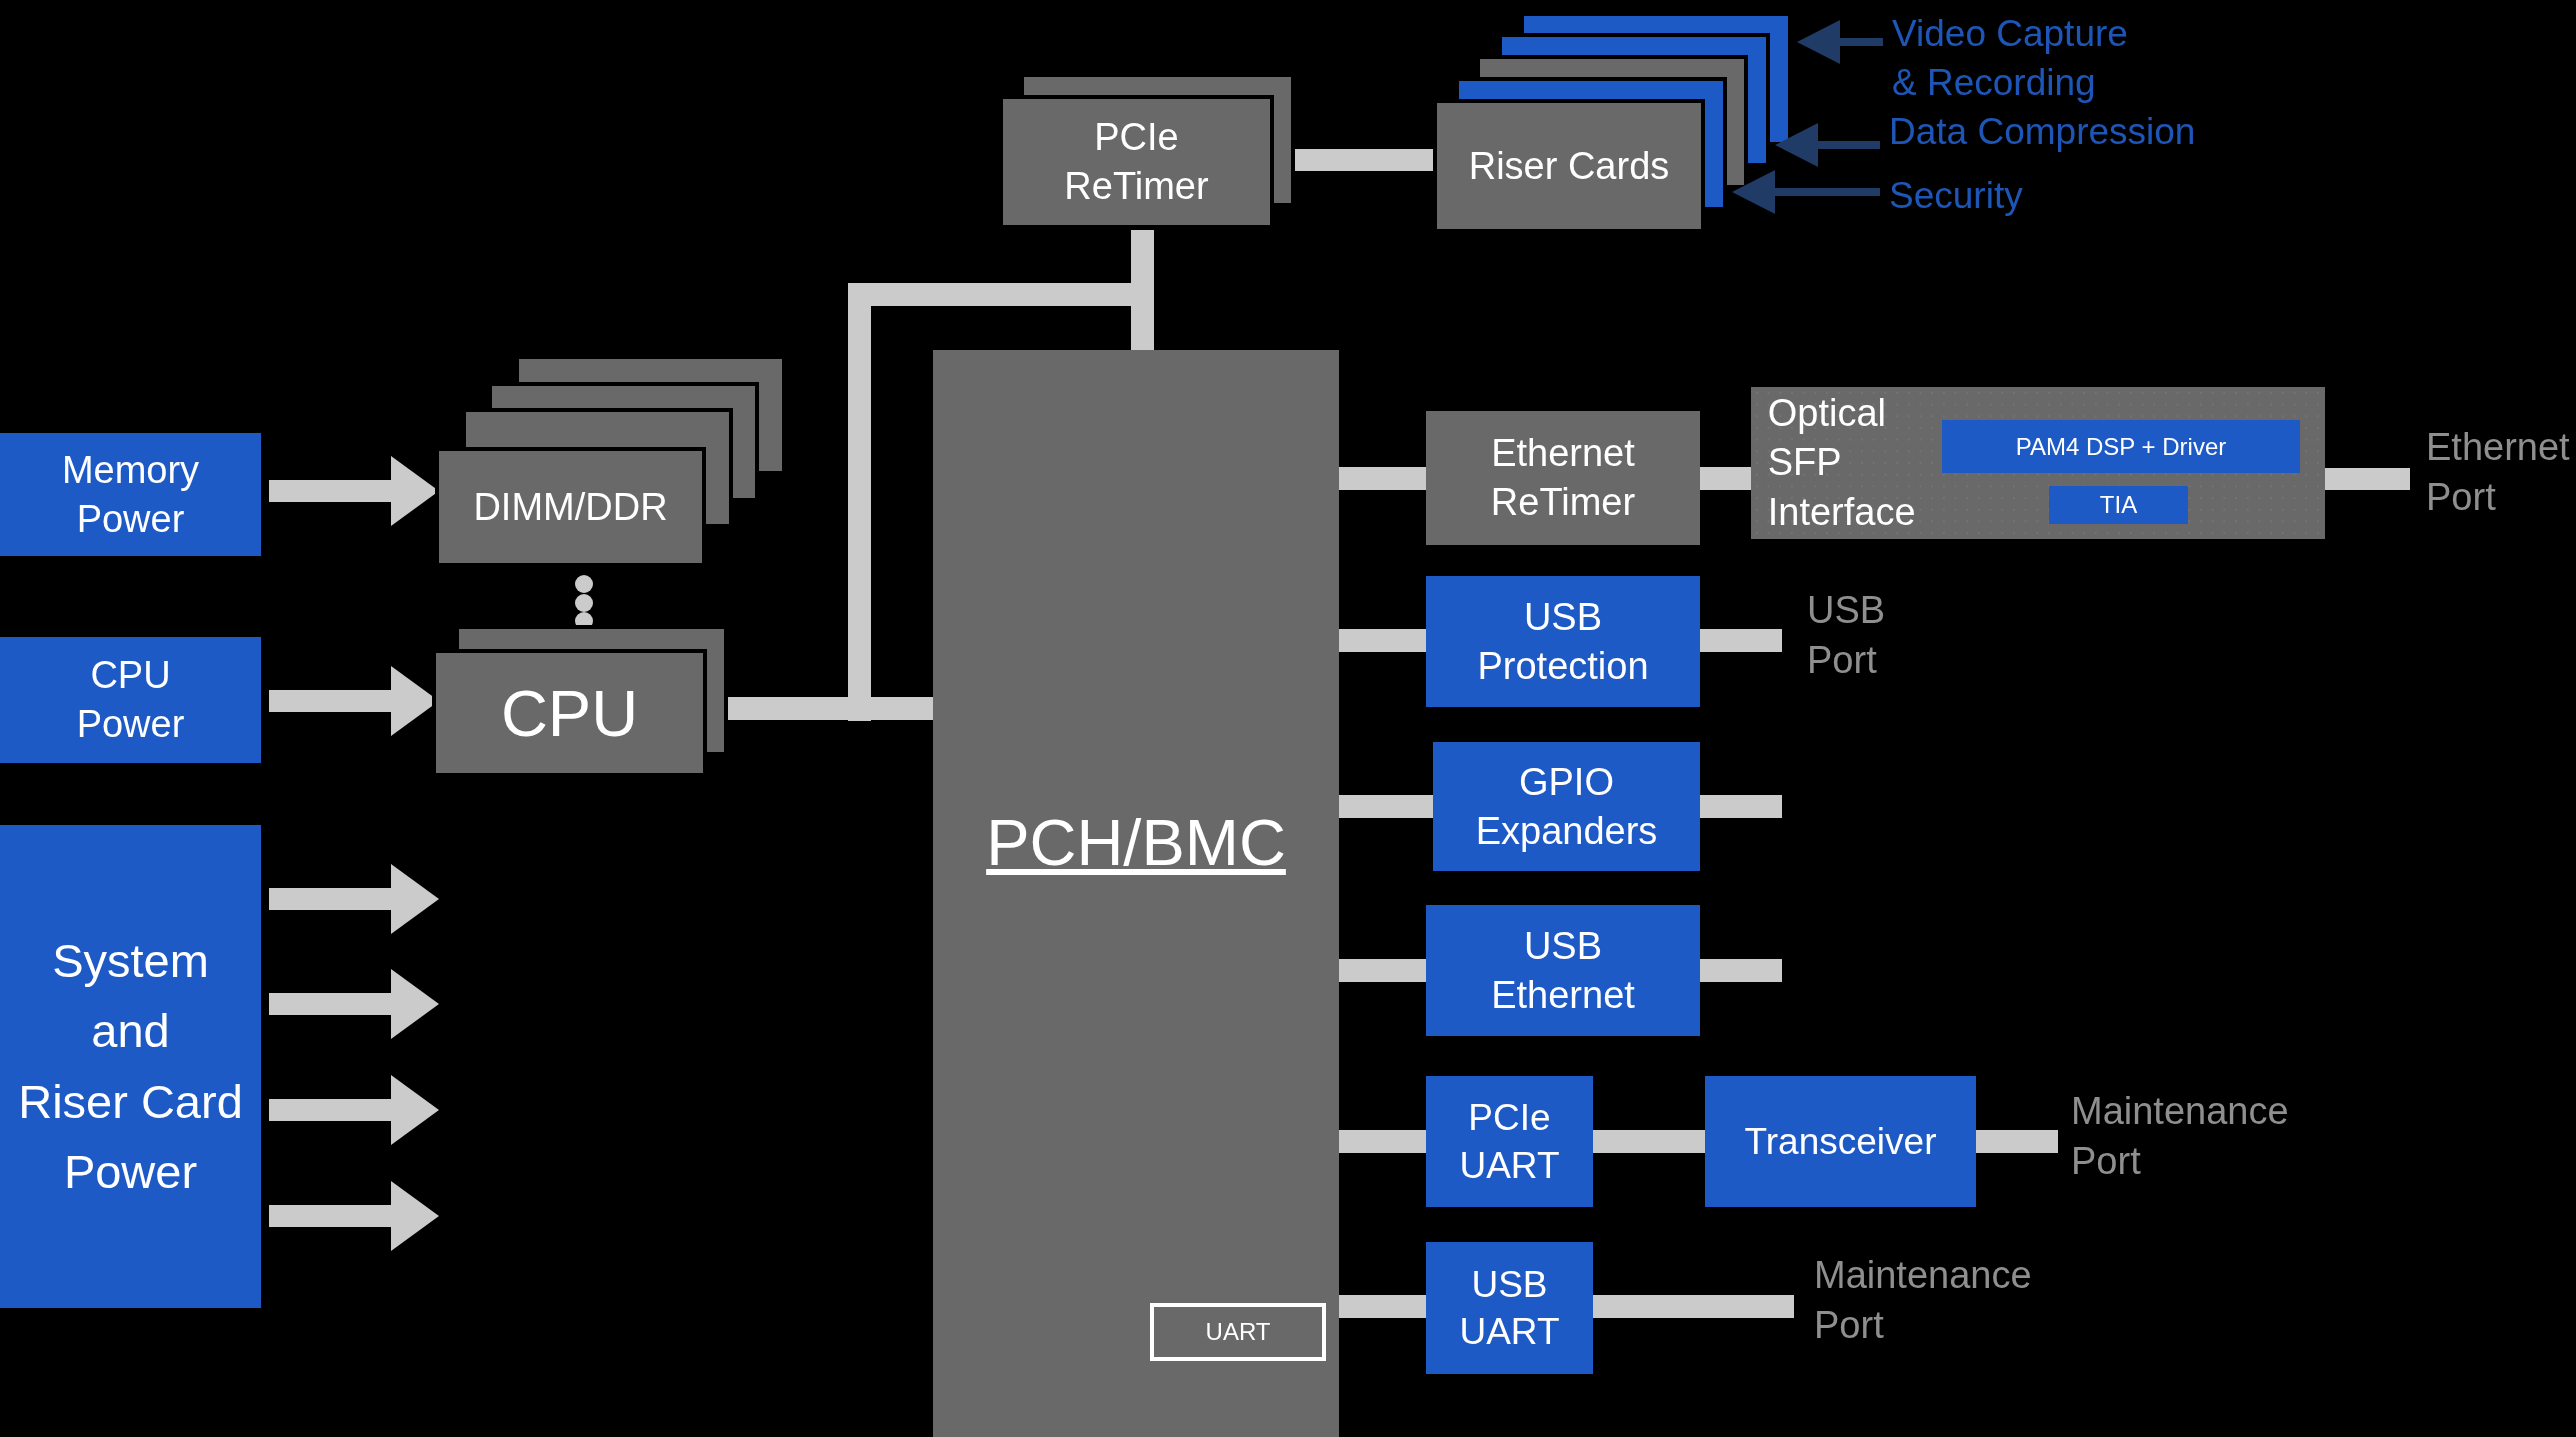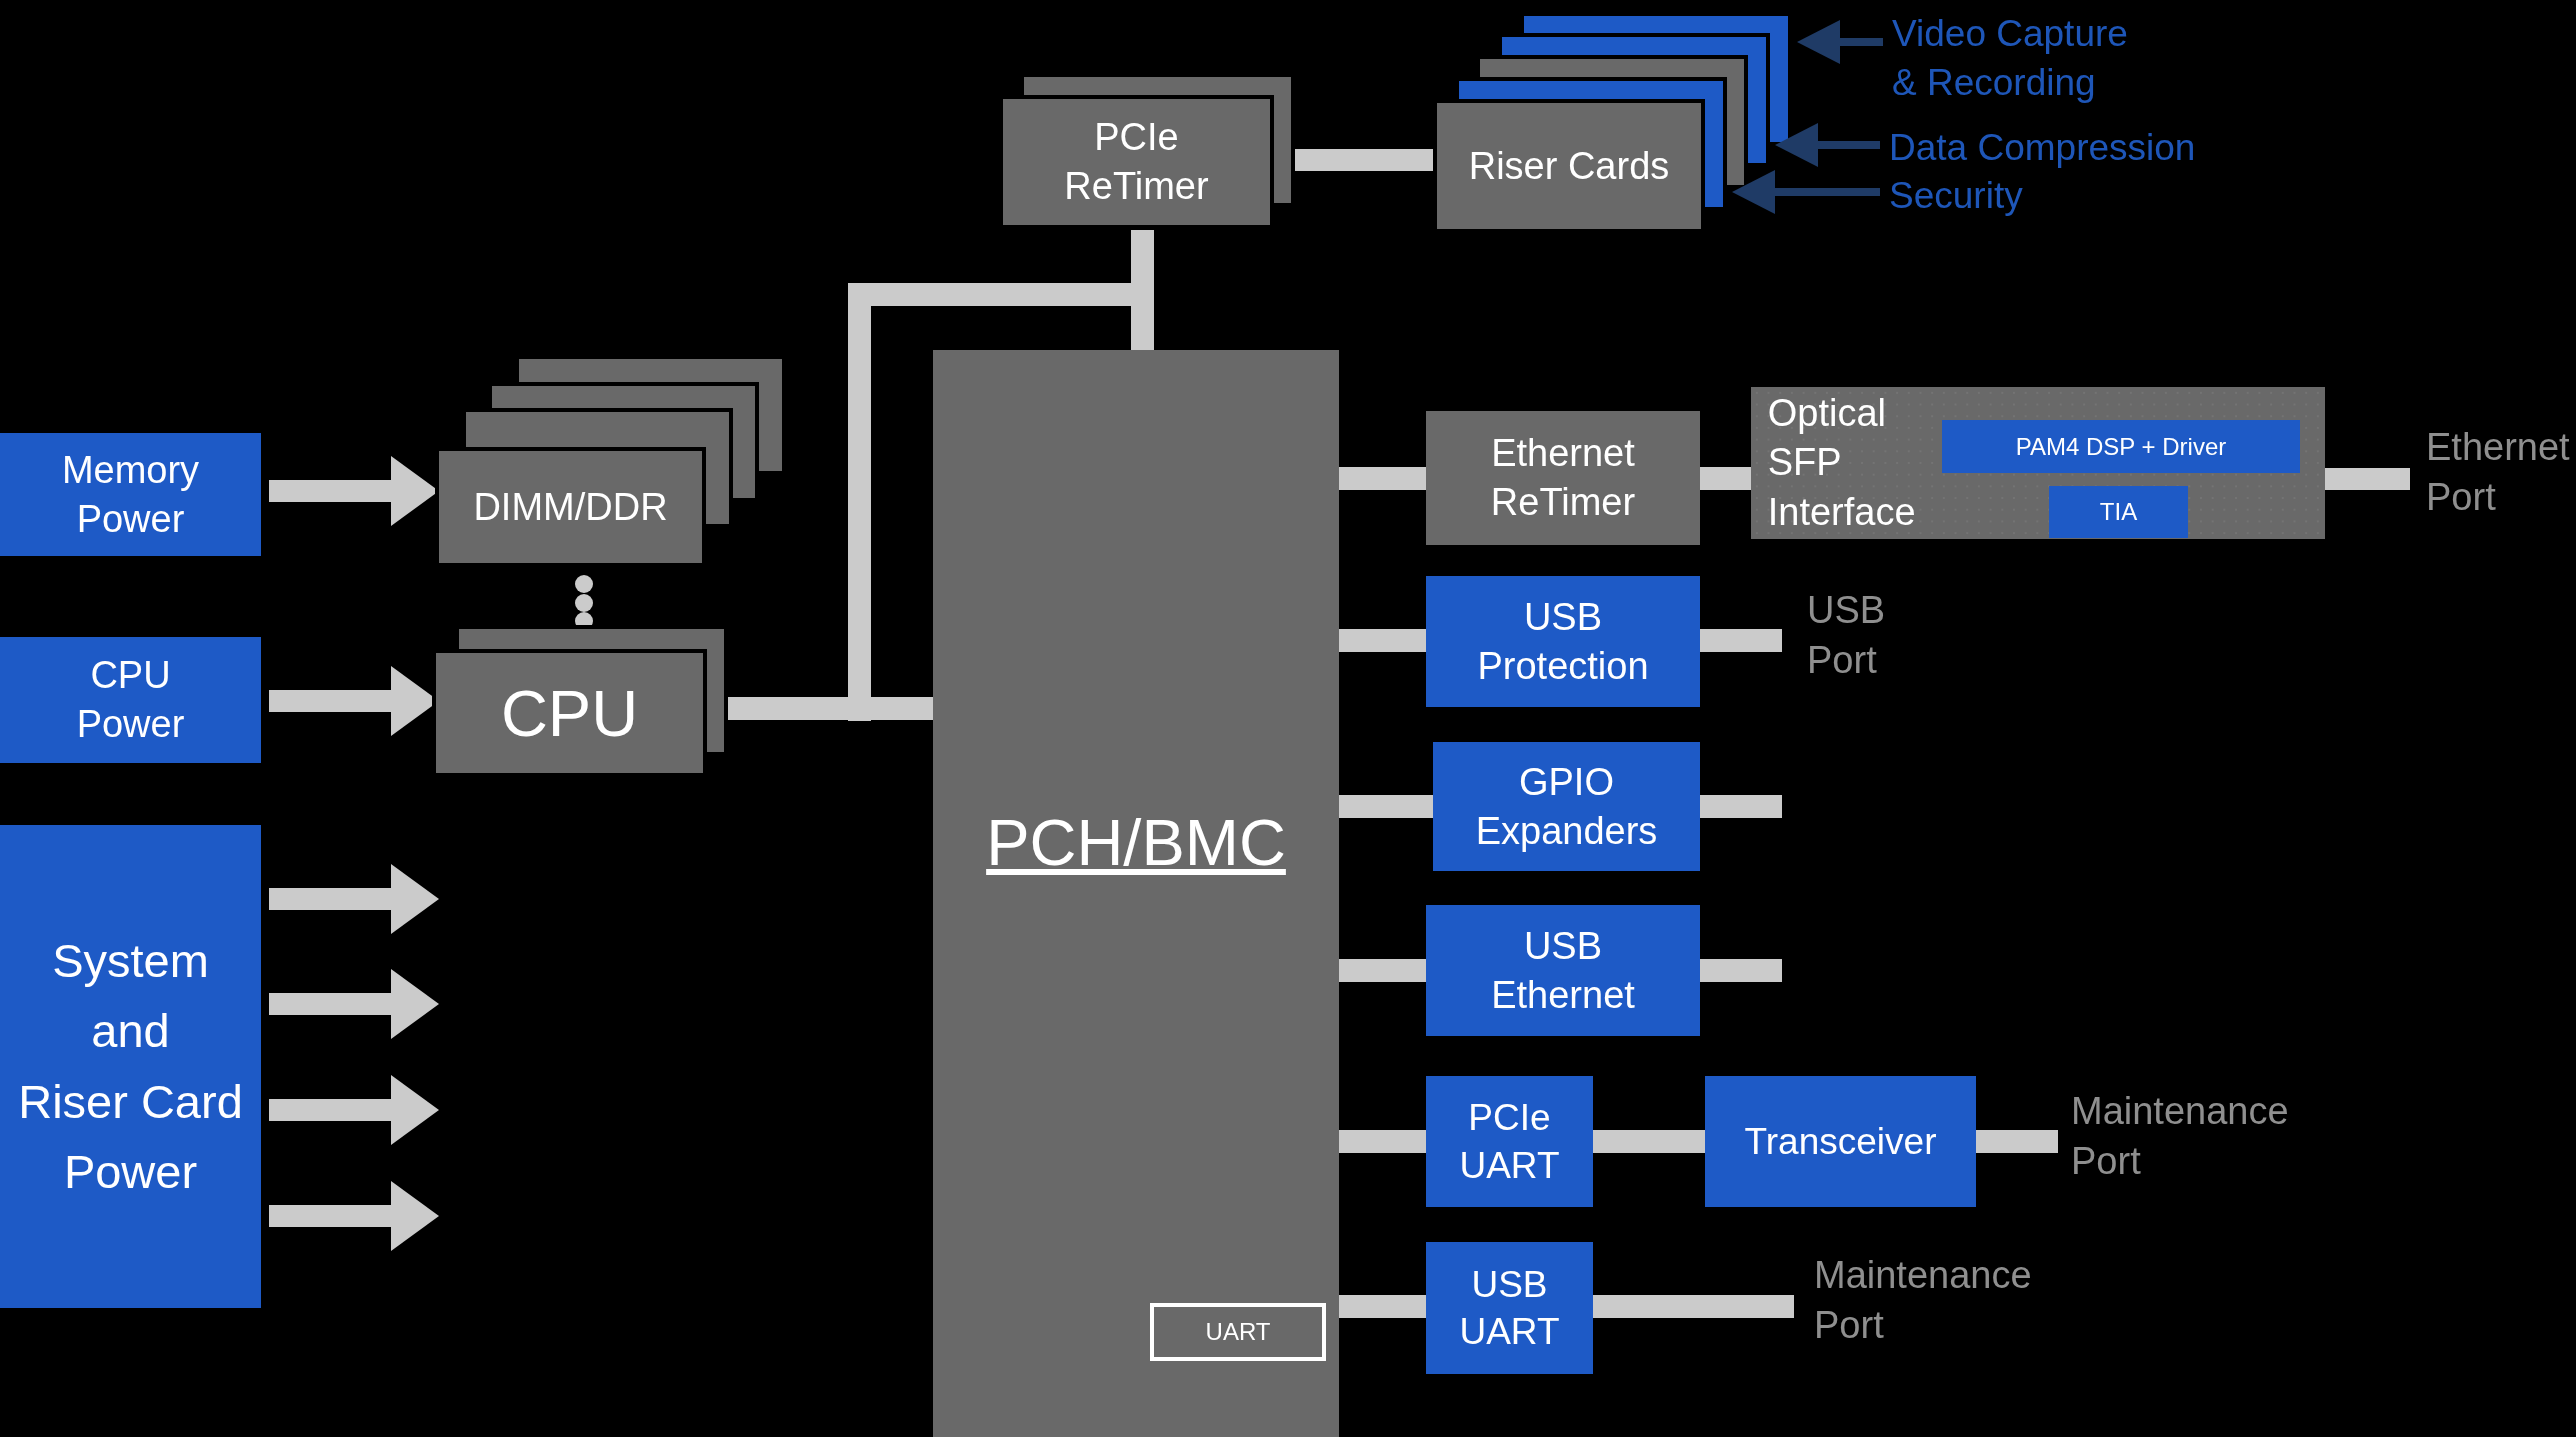--- a/index.html
+++ b/index.html
@@ -162,41 +162,41 @@
     <div class="head" style="top:0;"></div>
     <div class="shaft" style="left:43px;top:18.4px;width:43px;"></div>
   </div>
   <div class="tag-label" style="left:1892px;top:10px;">Video Capture
 &amp; Recording</div>
 
   <div class="n-arrow" style="left:1775px;top:123px;width:105px;height:43px;">
     <div class="head" style="top:0;"></div>
     <div class="shaft" style="left:43px;top:18.4px;width:62px;"></div>
   </div>
-  <div class="tag-label" style="left:1889px;top:124px;">Data Compression</div>
+  <div class="tag-label" style="left:1889px;top:108px;">Data Compression</div>
 
   <div class="n-arrow" style="left:1732px;top:170px;width:149px;height:43px;">
     <div class="head" style="top:0;"></div>
     <div class="shaft" style="left:43px;top:18.4px;width:105px;"></div>
   </div>
   <div class="tag-label" style="left:1889px;top:172px;">Security</div>
 
   <div class="box gray fs-46" style="left:1426px;top:411px;width:274px;height:134px;">
     <span class="pre">Ethernet
 ReTimer</span>
   </div>
   <div class="box gray textured" style="left:1751px;top:387px;width:574px;height:152px;">
     <span class="optical-text">Optical
 SFP
 Interface</span>
   </div>
   <div class="box blue fs-42" style="left:1942px;top:420px;width:358px;height:53px;">
     <span>PAM4 DSP + Driver</span>
   </div>
-  <div class="box blue fs-42" style="left:2049px;top:486px;width:139px;height:52px;">
+  <div class="box blue fs-42" style="left:2049px;top:486px;width:139px;height:38px;">
     <span>TIA</span>
   </div>
   <div class="port-label" style="left:2426px;top:422px;">Ethernet
 Port</div>
 
   <div class="box blue fs-46" style="left:1426px;top:576px;width:274px;height:131px;">
     <span class="pre">USB
 Protection</span>
   </div>
   <div class="port-label" style="left:1807px;top:585px;">USB

